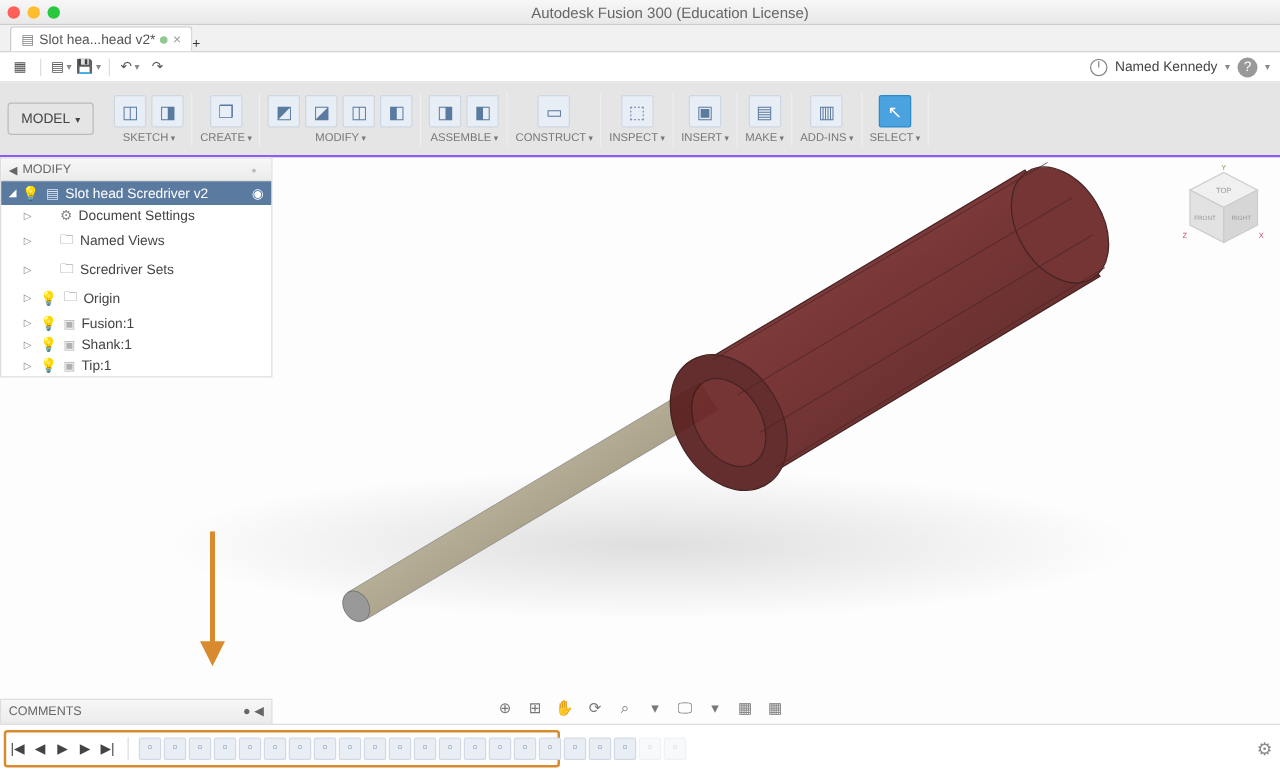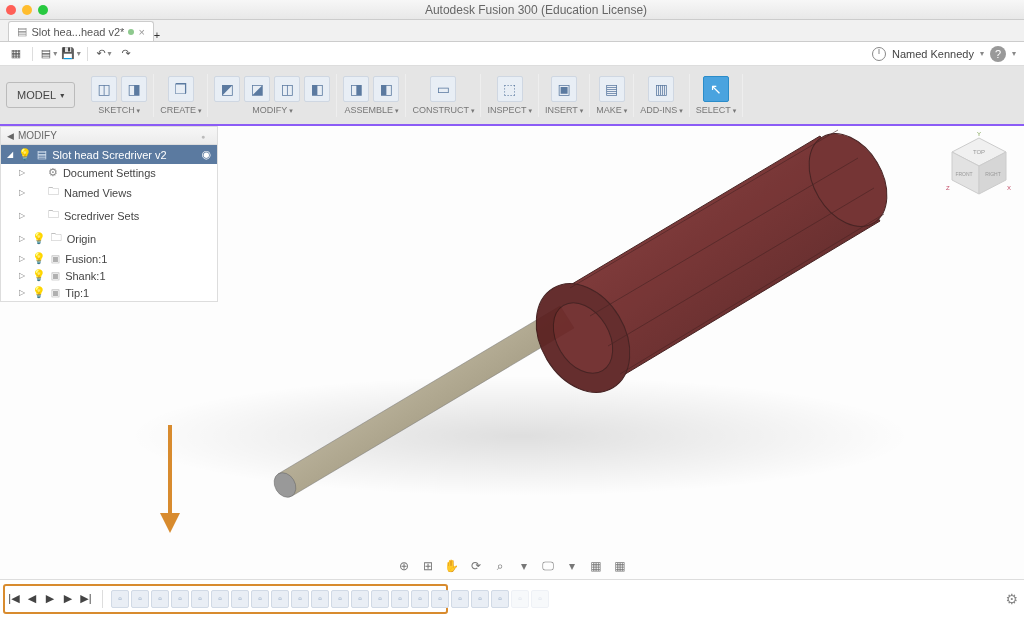--- a/index.html
+++ b/index.html
@@ -281,20 +281,24 @@
     </svg>
   </div>
 
   <div class="arrow-annot">
     <svg width="24" height="110">
       <line x1="12" y1="0" x2="12" y2="92" stroke="#d88b2e" stroke-width="4"></line>
       <polygon points="12,108 2,88 22,88" fill="#d88b2e"></polygon>
     </svg>
   </div>
 
+  <div class="comments">
+    <span>COMMENTS</span>
+      <span class="dot">● ◀</span>
+  </div>
 
   <div class="navbar" id="navbar">
       <div class="nicon">⊕</div>
       <div class="nicon">⊞</div>
       <div class="nicon">✋</div>
       <div class="nicon">⟳</div>
       <div class="nicon">⌕</div>
       <div class="nicon">▾</div>
       <div class="nicon">🖵</div>
       <div class="nicon">▾</div>

